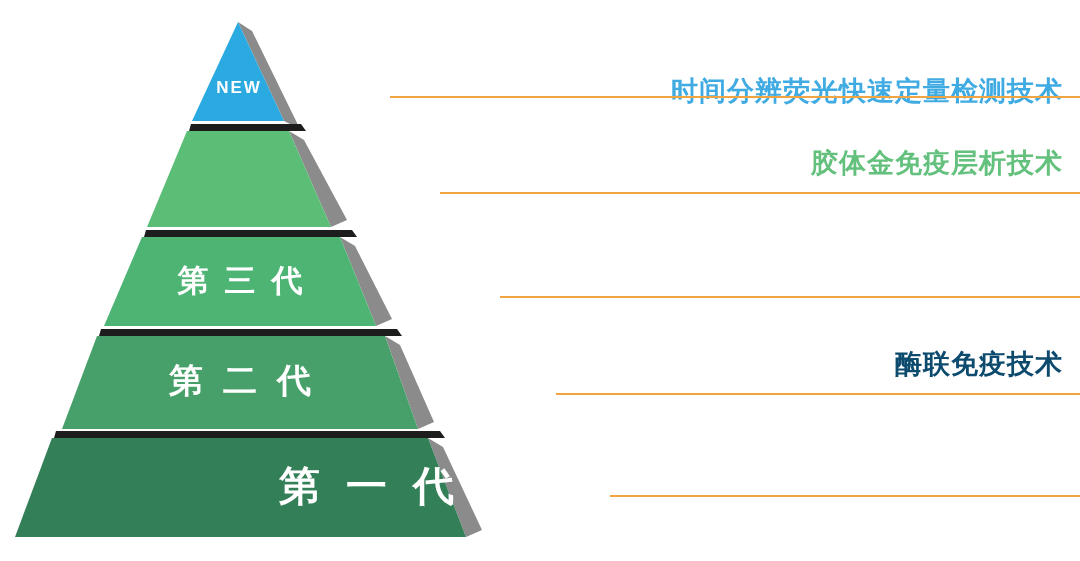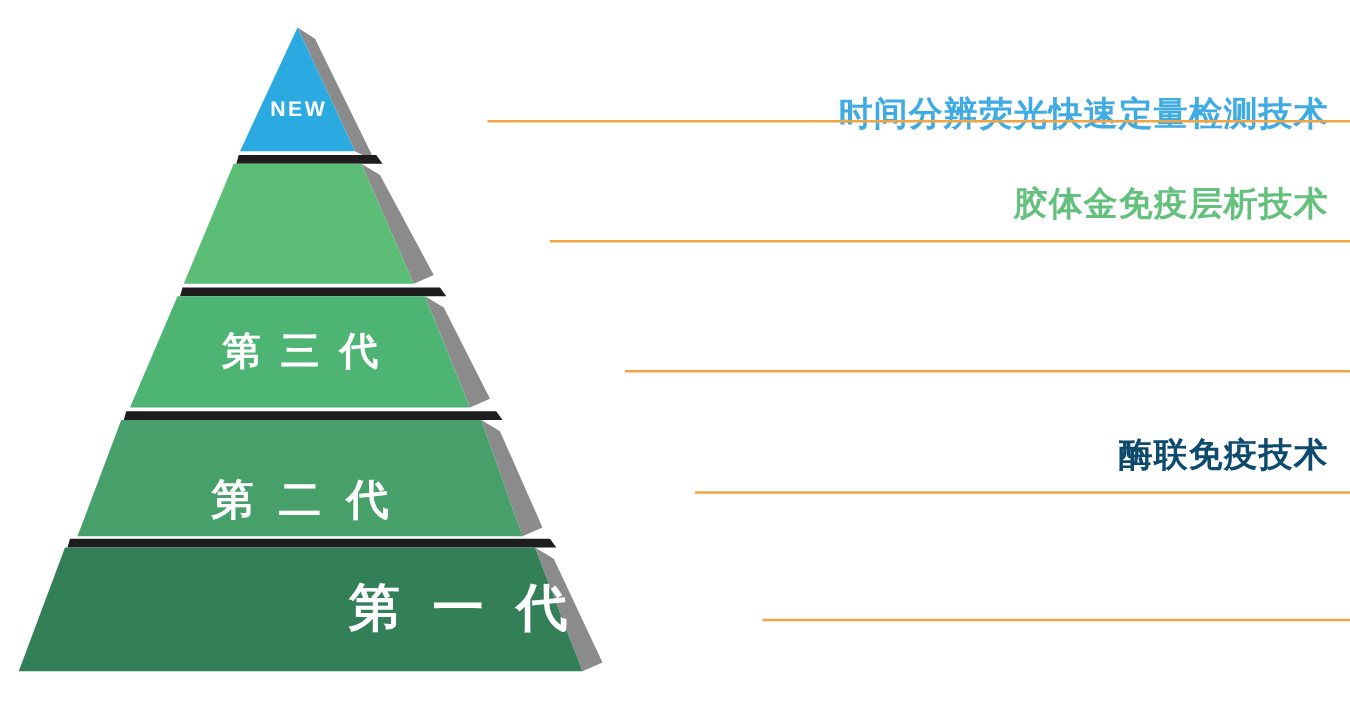--- a/index.html
+++ b/index.html
@@ -9,21 +9,21 @@
   }
   .pyramid-svg{position:absolute;left:0;top:0;}
   
   .pyr-label{
     position:absolute;left:0;width:480px;text-align:center;color:#ffffff;
     font-weight:bold;white-space:nowrap;pointer-events:none;
   }
   .p1{width:476px;top:77px;font-size:17px;line-height:22px;letter-spacing:2px;text-indent:2px;}
   .p2{top:168px;font-size:27px;line-height:34px;letter-spacing:12px;text-indent:12px;}
   .p3{top:262px;font-size:31px;line-height:38px;letter-spacing:16px;text-indent:16px;}
-  .p4{top:359px;font-size:34px;line-height:42px;letter-spacing:20px;text-indent:20px;margin-top:20px;}
+  .p4{top:359px;font-size:34px;line-height:42px;letter-spacing:20px;text-indent:20px;}
   .p5{top:461px;font-size:41px;line-height:50px;letter-spacing:26px;text-indent:26px;text-align:right;}
   
   .tech-text{
     position:absolute;right:17px;font-weight:bold;white-space:nowrap;
     font-size:27px;line-height:34px;letter-spacing:1px;
   }
   .t1{top:54px;color:#3fabe2;margin-top:20px;}
   .t2{top:146px;color:#64c07d;}
   .t3{top:251px;color:#4eb578;}
   .t4{top:347px;color:#0c4a6e;}

